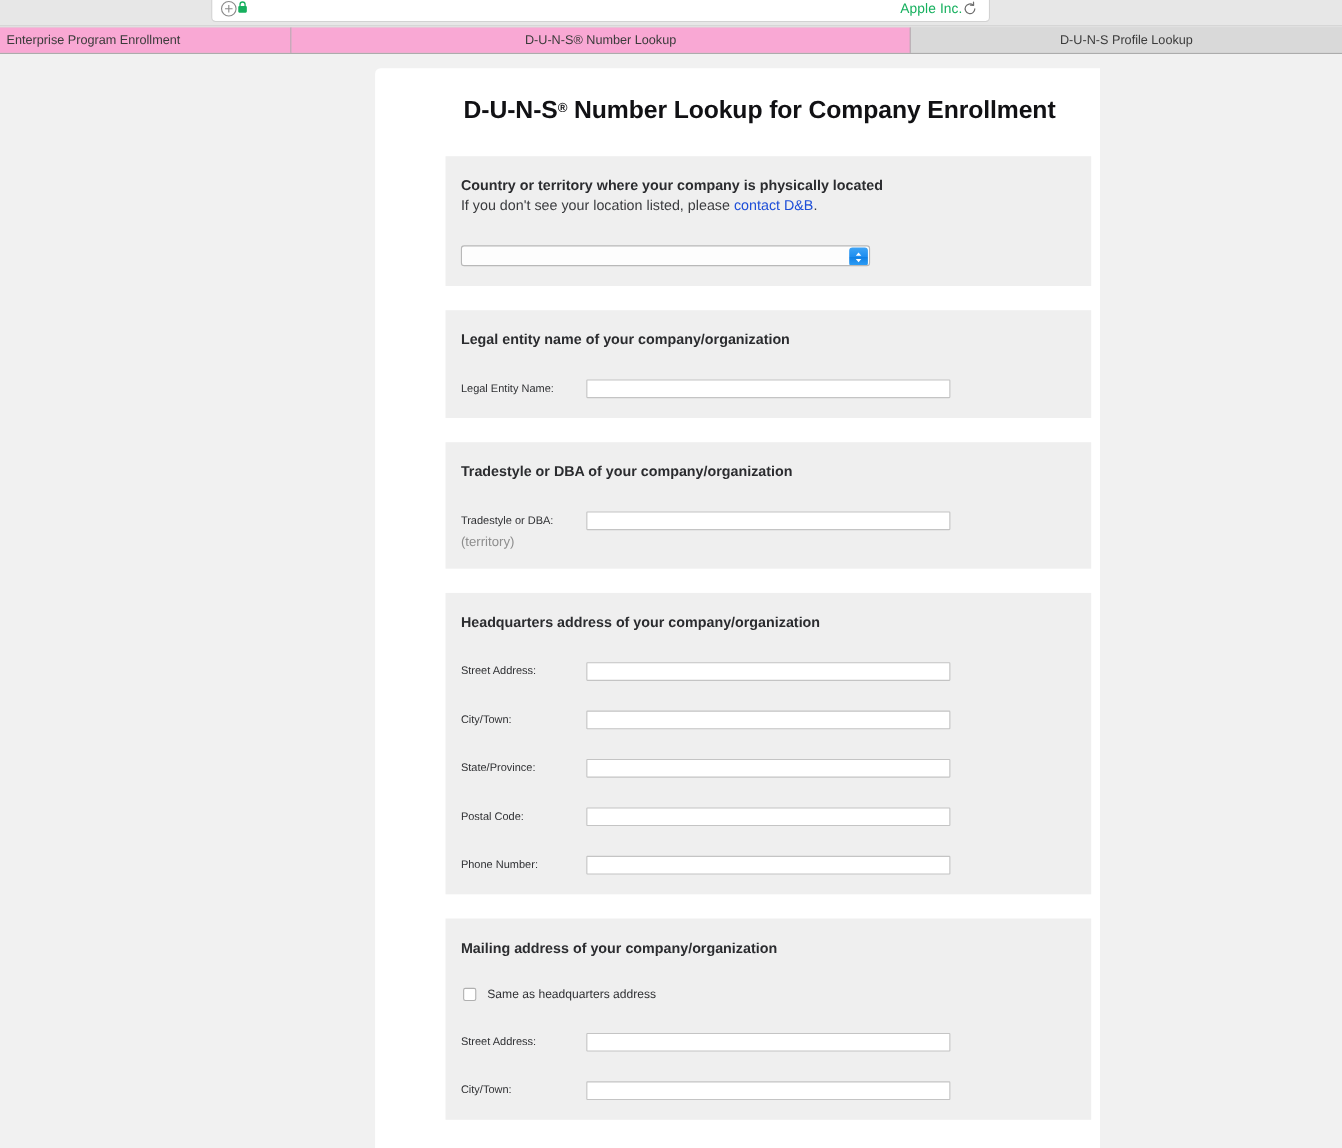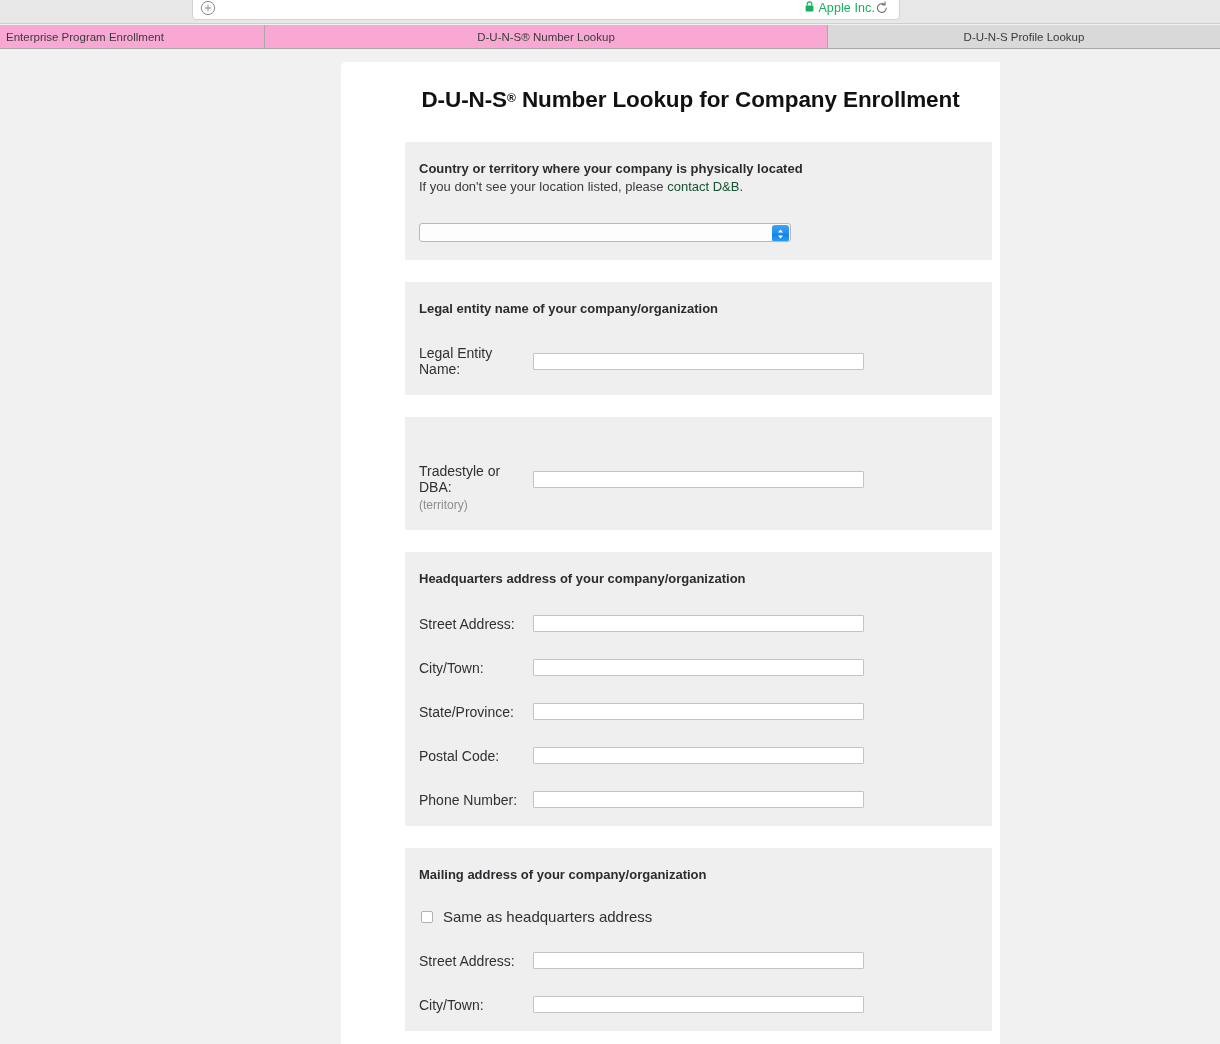--- a/index.html
+++ b/index.html
@@ -44,21 +44,21 @@
   #add-tab-icon {
     width: 16px; height: 16px;
     margin-left: 7px;
     flex: 0 0 auto;
     color: #8a8a8a;
   }
   #address-center {
     flex: 1 1 auto;
     display: flex;
     align-items: center;
-    justify-content: flex-end;
+    justify-content: space-between;
     gap: 4px;
     font-size: 12px;
   }
   #lock-icon { display: block; }
   #site-name {
     color: #16b05e;
     font-size: 12.5px;
     letter-spacing: 0.1px;
   }
   #reload-icon {
@@ -150,21 +150,21 @@
     line-height: 17px;
   }
   .section-desc {
     font-size: 13px;
     color: #3a3b3e;
     line-height: 18px;
     margin: 0;
     max-width: 512px;
   }
   .section-desc a {
-    color: #14532d;
+    color: #1d4ed8;
     text-decoration: none;
   }
 
   
   .select-wrap {
     margin-top: 27px;
     position: relative;
     width: 372px;
     height: 19px;
   }
@@ -198,21 +198,21 @@
   .select-stepper svg { display: block; }
 
   
   .field-row {
     display: flex;
     align-items: center;
     margin-top: 27px;
   }
   .field-row.first-field { margin-top: 28px; }
   .field-label {
-    font-size: 14px;
+    font-size: 10px;
     color: #2f3033;
     width: 114px;
     flex: 0 0 auto;
     line-height: 16px;
   }
   .text-input {
     width: 331px;
     height: 17px;
     box-sizing: border-box;
     background: #ffffff;
@@ -240,21 +240,21 @@
   .checkbox {
     width: 12px; height: 12px;
     box-sizing: border-box;
     background: #ffffff;
     border: 1px solid #b0b0b0;
     border-radius: 2px;
     margin-left: 2px;
     flex: 0 0 auto;
   }
   .checkbox-label {
-    font-size: 15px;
+    font-size: 11px;
     color: #2f3033;
     margin-left: 10px;
     line-height: 16px;
   }
 </style>
 </head>
 <body>
 
 <div id="browser-chrome">
   <div id="address-bar">
@@ -320,20 +320,21 @@
 
       <div class="section">
         <div class="section-title">Legal entity name of your company/organization</div>
         <div class="field-row first-field">
           <span class="field-label">Legal Entity Name:</span>
           <input class="text-input" type="text" value="" style="">
         </div>
       </div>
 
       <div class="section">
+        <div class="section-title">Tradestyle or DBA of your company/organization</div>
         <div class="field-row first-field">
           <span class="field-label">Tradestyle or DBA:</span>
           <input class="text-input" type="text" value="" style="">
         </div>
         <div class="optional-note">(territory)</div>
       </div>
 
       <div class="section">
         <div class="section-title">Headquarters address of your company/organization</div>
 

